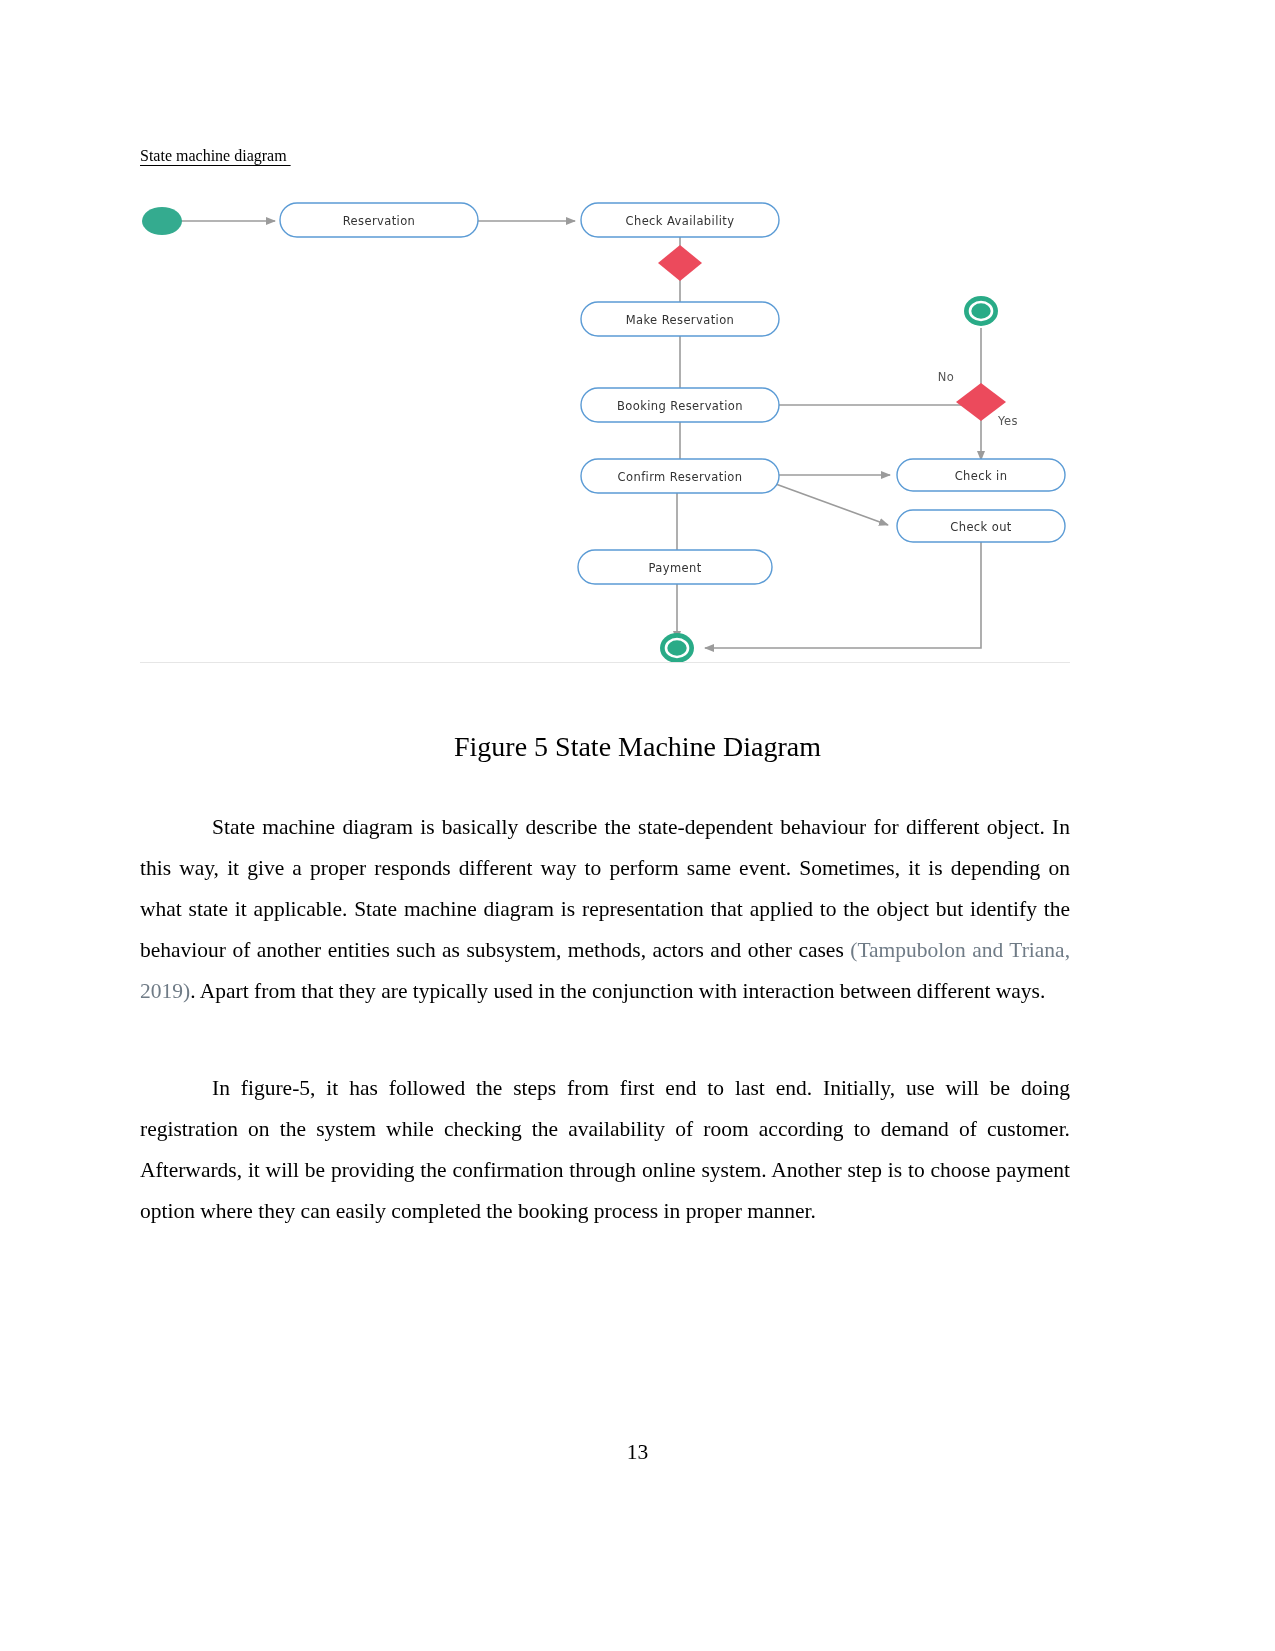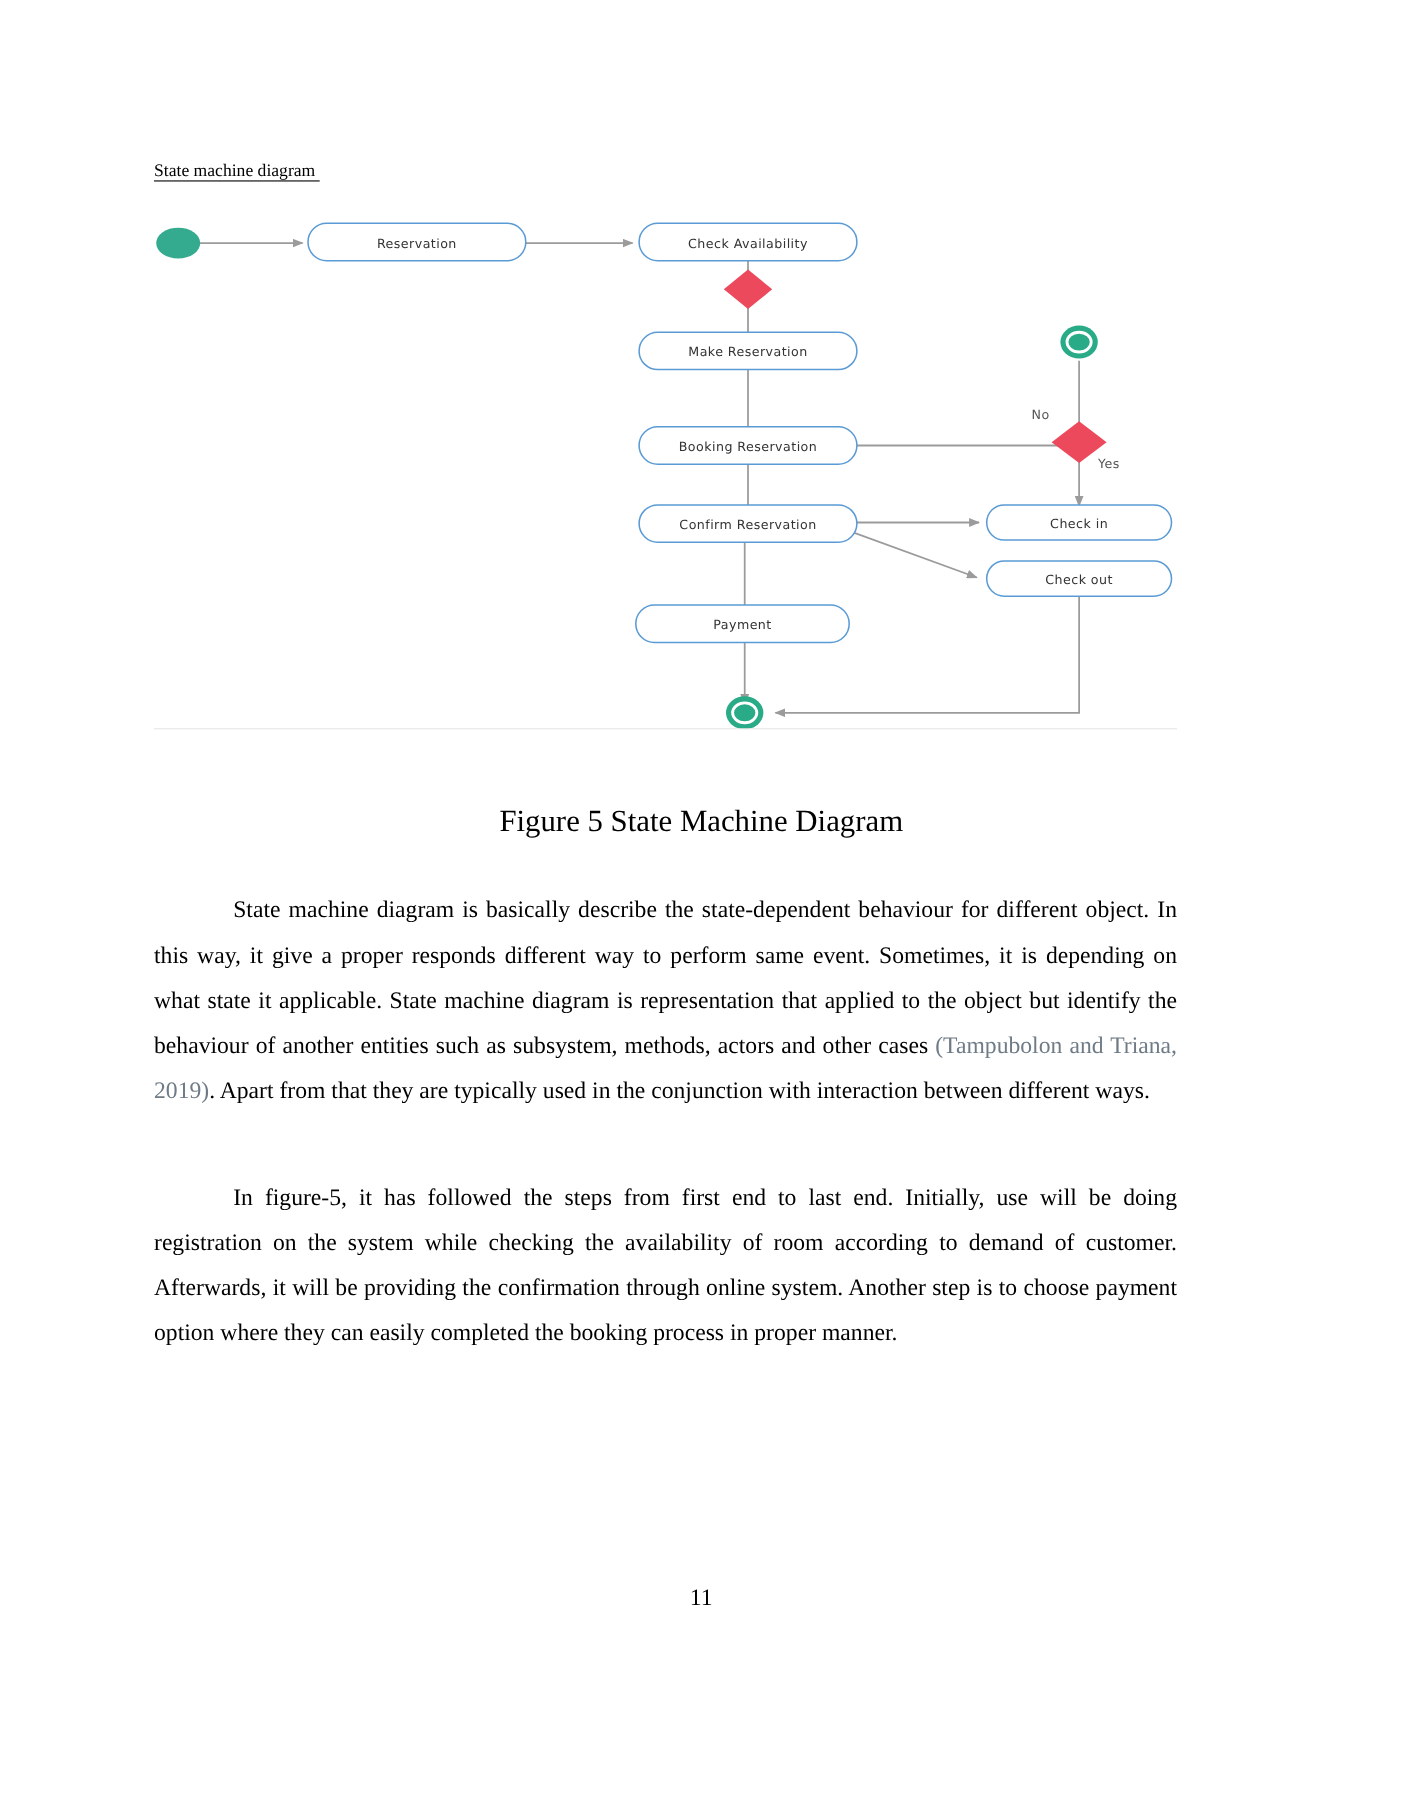--- a/index.html
+++ b/index.html
@@ -228,15 +228,15 @@
   <div class="figure-caption">Figure 5 State Machine Diagram</div>
 
   <div class="body-block" id="para-1">
     <p class="para last-line-left"><span>State machine diagram is basically describe the state-dependent behaviour for different object. In this way, it give a proper responds different way to perform same event. Sometimes, it is depending on what state it applicable. State machine diagram is representation that applied to the object but identify the behaviour of another entities such as subsystem, methods, actors and other cases </span><span class="citation">(Tampubolon and Triana, 2019)</span><span>. Apart from that they are typically used in the conjunction with interaction between different ways.</span></p>
   </div>
 
   <div class="body-block" id="para-2">
     <p class="para last-line-left"> In figure-5, it has followed the steps from first end to last end. Initially, use will be doing registration on the system while checking the availability of room according to demand of customer. Afterwards, it will be providing the confirmation through online system. Another step is to choose payment option where they can easily completed the booking process in proper manner.</p>
   </div>
 
-  <div class="page-number">11</div>
+  <div class="page-number">13</div>
 
 </div>
 
 </body></html>

